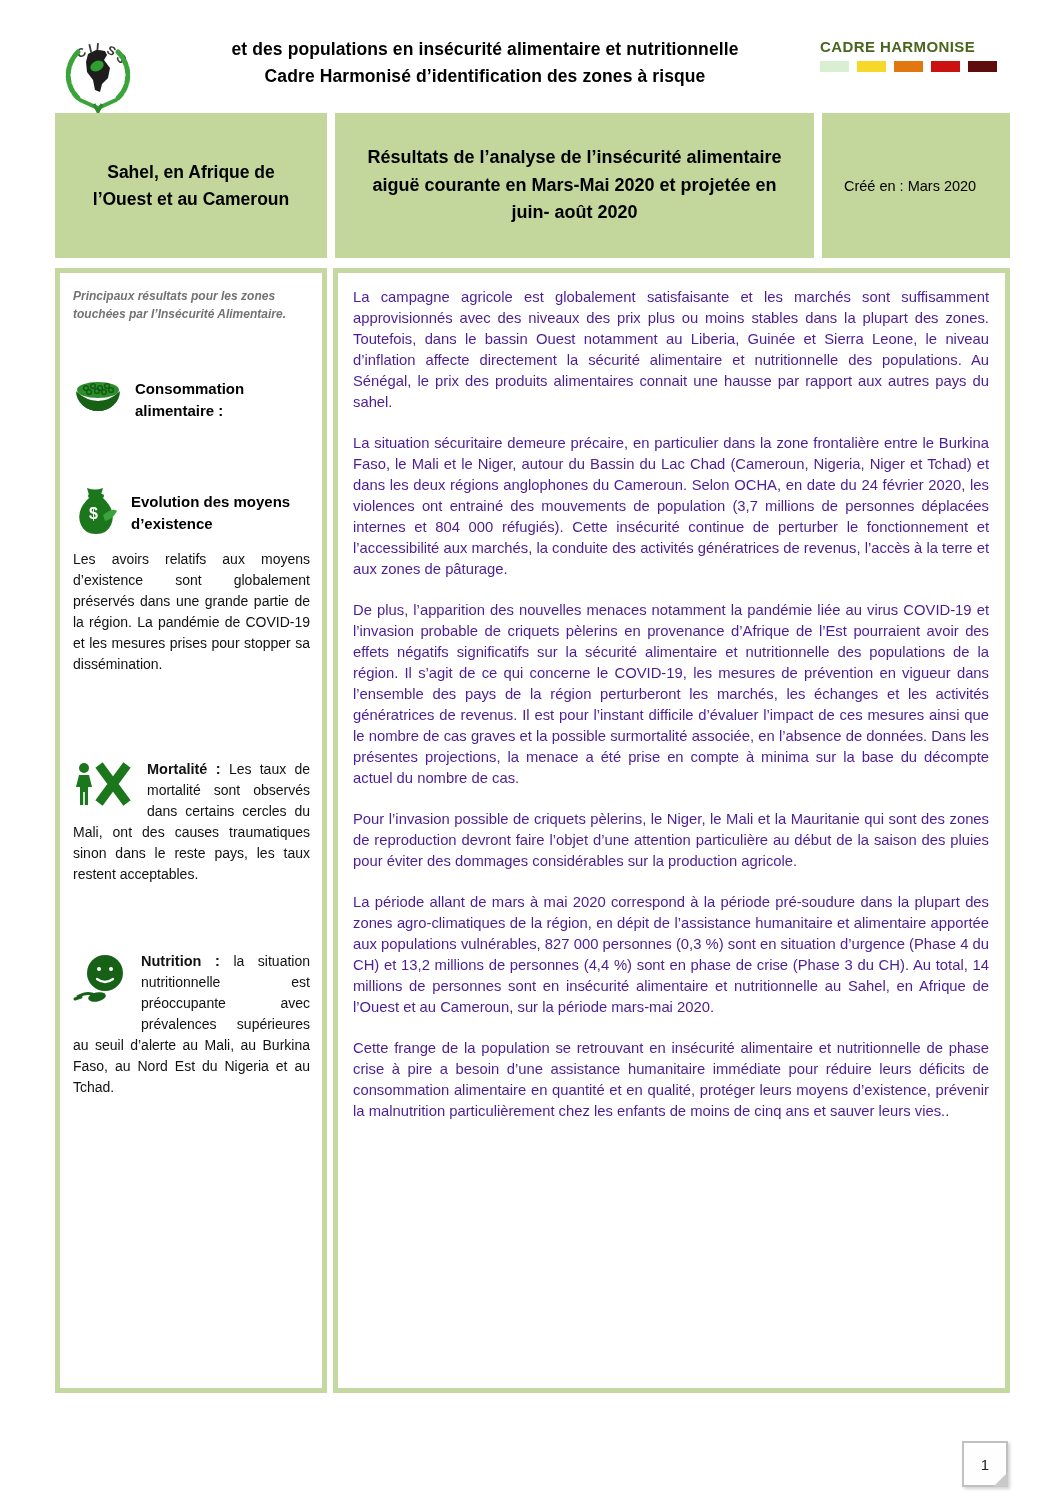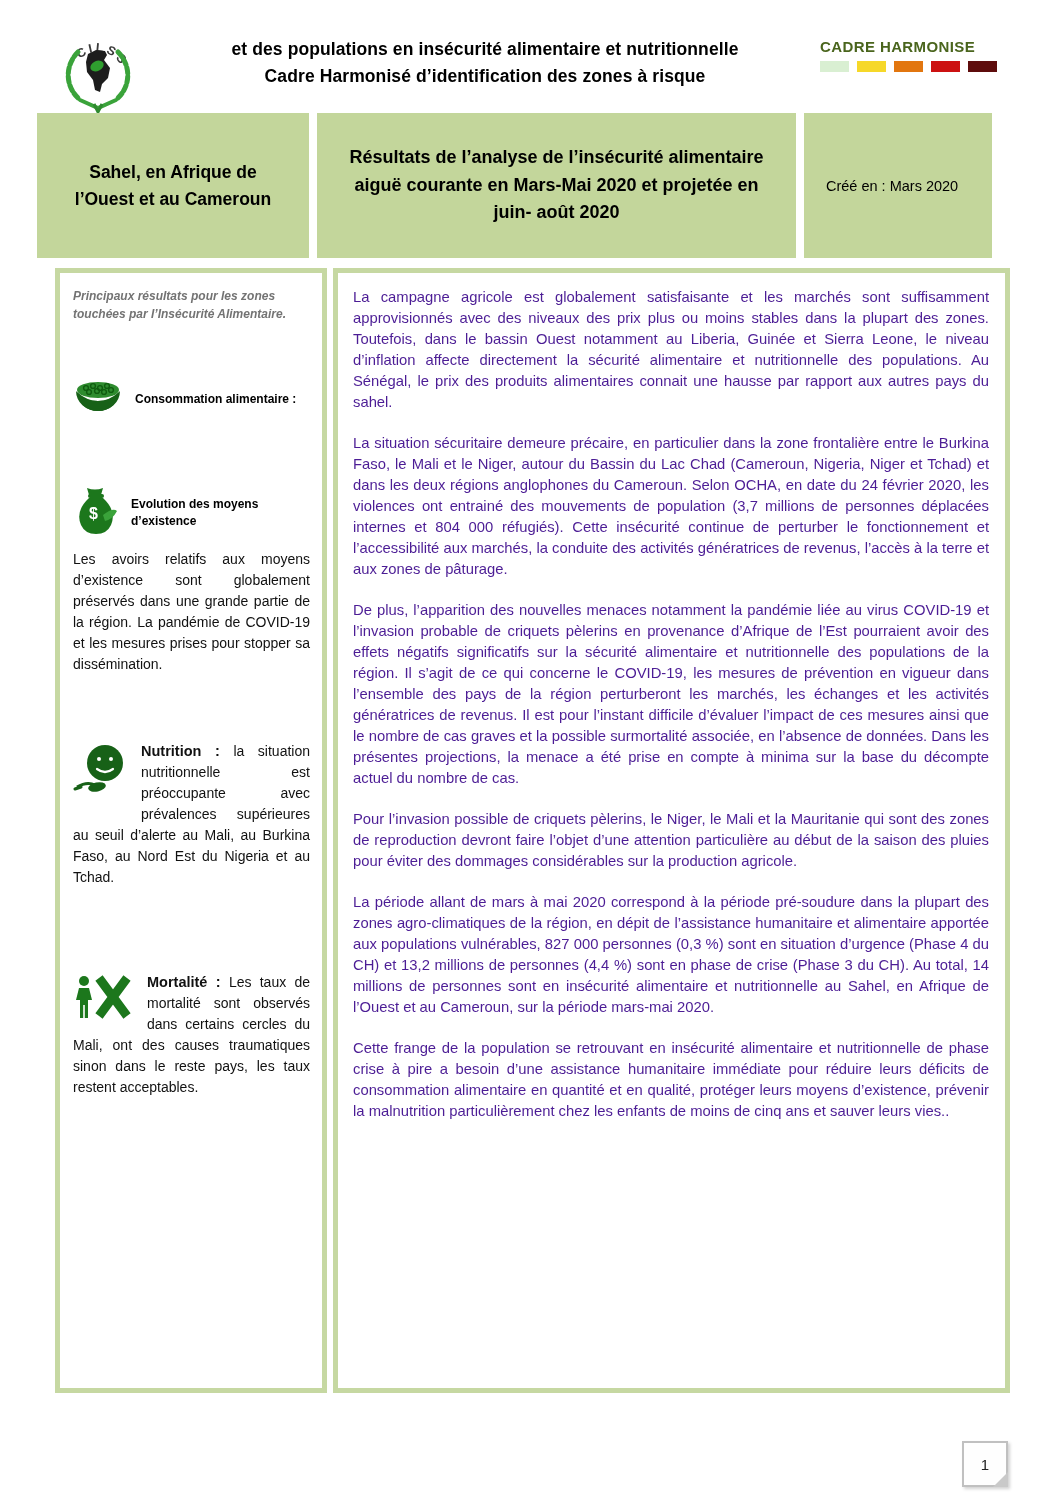--- a/index.html
+++ b/index.html
@@ -10,38 +10,38 @@
   .header { position:absolute; left:50px; top:22px; width:962px; height:90px; display:flex; align-items:flex-start; }
   .logo-wrap { width:100px; height:92px; flex:0 0 auto; }
   .header-title { flex:1 1 auto; text-align:center; padding-top:14px; }
   .header-title .t { font-size:17.5px; font-weight:bold; color:#000; line-height:1.55; letter-spacing:0.1px; }
   .brand { flex:0 0 auto; width:192px; padding-top:16px; }
   .brand-name { font-size:15px; font-weight:bold; color:#4a651d; letter-spacing:0.4px; white-space:nowrap; }
   .brand-bars { display:flex; gap:8px; margin-top:6px; }
   .brand-bars span { display:block; width:29px; height:11px; }
 
   
-  .banner { position:absolute; left:37px; top:113px; width:955px; height:145px; display:flex; gap:8px; }
+  .banner { position:absolute; left:55px; top:113px; width:955px; height:145px; display:flex; gap:8px; }
   .cell { background:#c3d69b; color:#000; }
   .cell-region { flex:0 0 272px; display:flex; align-items:center; justify-content:center; text-align:center;
                  font-size:17.5px; font-weight:bold; line-height:1.5; padding:0 26px; }
   .cell-title { flex:1 1 auto; display:flex; align-items:center; justify-content:center; text-align:center;
                 font-size:18px; font-weight:bold; line-height:1.55; padding:0 18px; }
   .cell-created { flex:0 0 188px; display:flex; align-items:center; font-size:14.5px; font-weight:normal; padding-left:22px; }
 
   
   .content { position:absolute; left:55px; top:268px; width:955px; height:1125px; display:flex; gap:6px; }
   .sidebar-box { flex:0 0 272px; border:5px solid #c6d8a2; background:#fff; padding:14px 12px 0 13px; }
   .main-box { flex:1 1 auto; border:5px solid #c6d8a2; background:#fff; padding:14px 16px 0 15px; }
 
   .sb-heading { font-size:12px; font-weight:bold; color:#737373; line-height:1.5;font-style:italic; }
 
   .sb-section { margin-top:54px; }
   .sb-head-row { display:flex; align-items:center; gap:12px; }
-  .sb-label { font-size:12px; font-weight:bold; line-height:1.45; color:#000; }
+  .sb-label { font-size:15px; font-weight:bold; line-height:1.45; color:#000; }
   .sb-text { margin-top:8px; font-size:14px; line-height:21px; text-align:justify; color:#111; }
   .sb-float .icon-float { float:left; margin:2px 12px 4px 0; }
   .sb-float .sb-text-wrap { font-size:14px; line-height:21px; text-align:justify; color:#111; }
   .sb-float .sb-label-inline { font-weight:bold; font-size:14.5px; }
   .sec-moyens { margin-top:62px; }
   .sec-mortalite { margin-top:84px; }
   .sec-nutrition { margin-top:66px; }
 
   .para { font-size:14.8px; line-height:21px; text-align:justify; color:#4c1d95; margin-bottom:20px; }
 
@@ -135,47 +135,47 @@
               <path d="M 16 13 Q 2 26 8 40 Q 12 49 23 49 Q 34 49 38 40 Q 44 26 30 13 Z" fill="#1c771c"></path>
               <text x="16" y="34" font-size="16" font-weight="bold" fill="#ffffff">$</text>
               <path d="M 30 30 Q 40 22 44 26 Q 40 34 32 36 Z" fill="#3aa33a"></path>
             </svg>
           </span>
           <span class="sb-label">Evolution des moyens d’existence</span>
         </div>
         <div class="sb-text">Les avoirs relatifs aux moyens d’existence sont globalement préservés dans une grande partie de la région. La pandémie de COVID-19 et les mesures prises pour stopper sa dissémination.</div>
       </div>
 
+      <div class="sb-section sb-float sec-mortalite">
+        <span class="icon-float">
+          <svg width="62" height="46" viewBox="0 0 62 46">
+            <circle cx="11" cy="7" r="5" fill="#1c771c"></circle>
+            <path d="M 6 14 L 16 14 L 19 26 L 15 26 L 15 44 L 11.8 44 L 11.8 31 L 10.2 31 L 10.2 44 L 7 44 L 7 26 L 3 26 Z" fill="#1c771c"></path>
+            <path d="M 26 4 L 54 42 M 54 4 L 26 42" stroke="#1c771c" stroke-width="9" stroke-linecap="butt"></path>
+          </svg>
+        </span>
+        <div class="sb-text-wrap">
+          <span class="sb-label-inline">Mortalité :</span><span> Les taux de mortalité sont observés dans certains cercles du Mali, ont des causes traumatiques sinon dans le reste pays, les taux restent acceptables.</span>
+        </div>
+      </div>
+
       <div class="sb-section sb-float sec-nutrition">
         <span class="icon-float">
           <svg width="56" height="58" viewBox="0 0 56 58">
             <circle cx="32" cy="20" r="18" fill="#176117"></circle>
             <circle cx="26" cy="16" r="2" fill="#ffffff"></circle>
             <circle cx="38" cy="16" r="2" fill="#ffffff"></circle>
             <path d="M 24 26 Q 32 32 40 26" stroke="#ffffff" stroke-width="2.2" fill="none" stroke-linecap="round"></path>
             <path d="M 4 44 Q 14 38 22 42" stroke="#176117" stroke-width="3" fill="none"></path>
             <ellipse cx="24" cy="44" rx="9" ry="4.5" fill="#176117" transform="rotate(-12 24 44)"></ellipse>
             <path d="M 2 46 L 8 44" stroke="#176117" stroke-width="3" stroke-linecap="round"></path>
           </svg>
         </span>
         <div class="sb-text-wrap">
           <span class="sb-label-inline">Nutrition :</span><span> la situation nutritionnelle est préoccupante avec prévalences  supérieures au seuil d’alerte au Mali, au Burkina Faso, au Nord Est du Nigeria et au Tchad.</span>
-        </div>
-      </div>
-
-      <div class="sb-section sb-float sec-mortalite">
-        <span class="icon-float">
-          <svg width="62" height="46" viewBox="0 0 62 46">
-            <circle cx="11" cy="7" r="5" fill="#1c771c"></circle>
-            <path d="M 6 14 L 16 14 L 19 26 L 15 26 L 15 44 L 11.8 44 L 11.8 31 L 10.2 31 L 10.2 44 L 7 44 L 7 26 L 3 26 Z" fill="#1c771c"></path>
-            <path d="M 26 4 L 54 42 M 54 4 L 26 42" stroke="#1c771c" stroke-width="9" stroke-linecap="butt"></path>
-          </svg>
-        </span>
-        <div class="sb-text-wrap">
-          <span class="sb-label-inline">Mortalité :</span><span> Les taux de mortalité sont observés dans certains cercles du Mali, ont des causes traumatiques sinon dans le reste pays, les taux restent acceptables.</span>
         </div>
       </div>
     </div>
 
     <div class="main-box">
       <p class="para">La campagne agricole est globalement satisfaisante et les marchés sont suffisamment approvisionnés avec des niveaux des prix plus ou moins stables dans la plupart des zones. Toutefois, dans le bassin Ouest notamment au Liberia, Guinée et Sierra Leone, le niveau d’inflation affecte directement la sécurité alimentaire et nutritionnelle des populations. Au Sénégal, le prix des produits alimentaires connait une hausse par rapport aux autres pays du sahel.</p>
       <p class="para">La situation sécuritaire demeure précaire, en particulier dans la zone frontalière entre le Burkina Faso, le Mali et le Niger, autour du Bassin du Lac Chad (Cameroun, Nigeria, Niger et Tchad) et dans les deux régions anglophones du Cameroun. Selon OCHA, en date du 24 février 2020, les violences ont entrainé  des  mouvements  de population (3,7 millions de personnes déplacées internes et 804 000 réfugiés).  Cette insécurité continue de perturber le fonctionnement et   l’accessibilité aux marchés, la conduite des activités génératrices de revenus, l’accès à la terre et aux zones de pâturage.</p>
       <p class="para">De plus, l’apparition des nouvelles menaces notamment    la pandémie liée au virus COVID-19 et  l’invasion probable de criquets pèlerins en provenance d’Afrique de l’Est pourraient avoir des effets négatifs significatifs   sur la sécurité alimentaire et nutritionnelle des populations de la région. Il s’agit de  ce qui concerne le COVID-19, les mesures de prévention en vigueur dans l’ensemble des pays de la région perturberont les marchés, les échanges et les activités génératrices de revenus. Il est pour l’instant difficile d’évaluer l’impact de ces mesures ainsi que le nombre de cas graves et la possible surmortalité associée, en l’absence de données. Dans les présentes  projections, la menace a été prise en compte à minima sur la base du décompte actuel du nombre de cas.</p>
       <p class="para">Pour l’invasion possible de criquets pèlerins, le Niger, le Mali et la Mauritanie  qui sont des zones de reproduction devront faire l’objet d’une attention particulière au début de la saison des pluies pour éviter des dommages considérables sur la production agricole.</p>
       <p class="para">La période allant de mars à mai 2020 correspond à la période pré-soudure dans la plupart des zones agro-climatiques de la région, en dépit de l’assistance humanitaire et alimentaire apportée aux populations vulnérables, 827 000 personnes (0,3 %) sont en situation d’urgence (Phase 4 du CH) et 13,2 millions de personnes (4,4 %) sont en phase de crise (Phase 3 du CH). Au total, 14 millions de personnes sont en insécurité alimentaire et nutritionnelle au Sahel, en Afrique de l’Ouest et au Cameroun, sur la période mars-mai 2020.</p>

